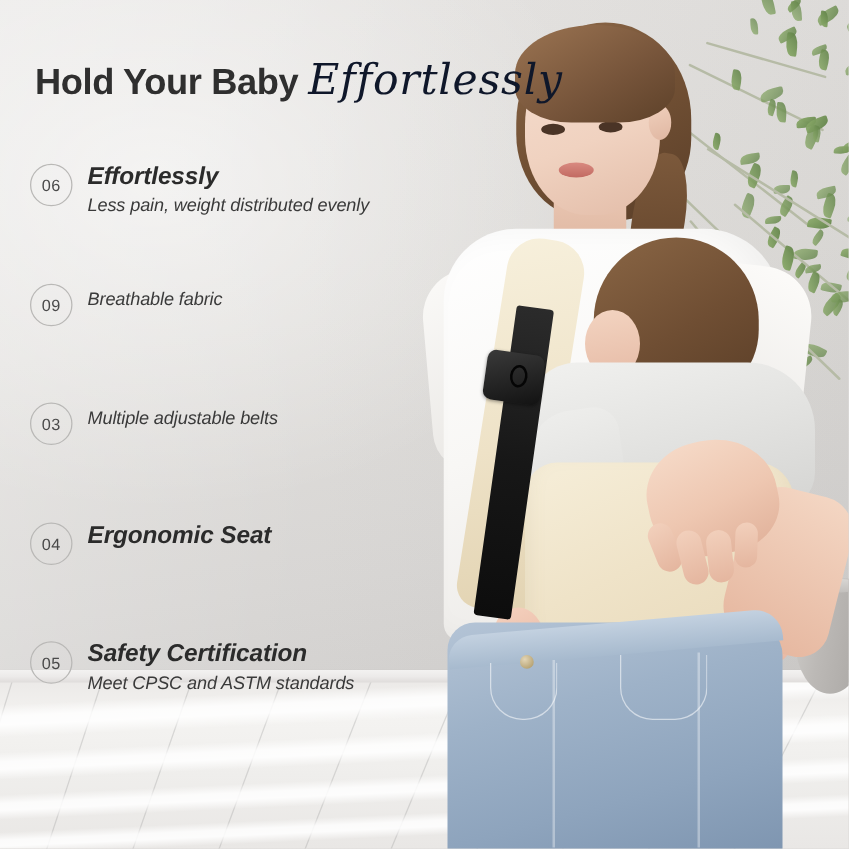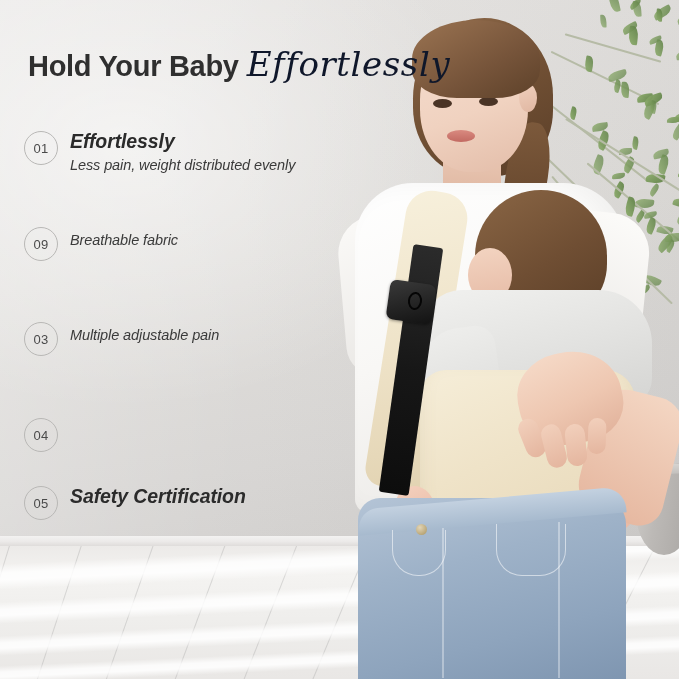--- a/index.html
+++ b/index.html
@@ -425,44 +425,46 @@
     <div class="seam" style="left:142px; top:528px; height:150px;"></div>
     <div class="seam" style="left:258px; top:522px; height:156px;"></div>
   </div>
 
   <div class="headline">
     <span class="h-bold">Hold Your Baby</span><span class="h-script">Effortlessly</span>
   </div>
 
   <div class="features" id="features">
       <div class="feature" style="top: 131px;">
-        <div class="f-num">01</div>
+        <div class="f-num">06</div>
         <div class="f-body">
           <div class="f-title">Effortlessly</div>
           <div class="f-sub">Less pain, weight distributed evenly</div>
         </div>
       </div>
       <div class="feature" style="top: 227px;">
         <div class="f-num">09</div>
         <div class="f-body">
           <div class="f-sub">Breathable fabric</div>
         </div>
       </div>
       <div class="feature" style="top: 322px;">
         <div class="f-num">03</div>
         <div class="f-body">
-          <div class="f-sub">Multiple adjustable pain</div>
+          <div class="f-sub">Multiple adjustable belts</div>
         </div>
       </div>
       <div class="feature" style="top: 418px;">
         <div class="f-num">04</div>
         <div class="f-body">
+          <div class="f-title">Ergonomic Seat</div>
         </div>
       </div>
-      <div class="feature" style="top: 486px;">
+      <div class="feature" style="top: 513px;">
         <div class="f-num">05</div>
         <div class="f-body">
           <div class="f-title">Safety Certification</div>
+          <div class="f-sub">Meet CPSC and ASTM standards</div>
         </div>
       </div>
     </div>
 
 </div>
 
 </body></html>

